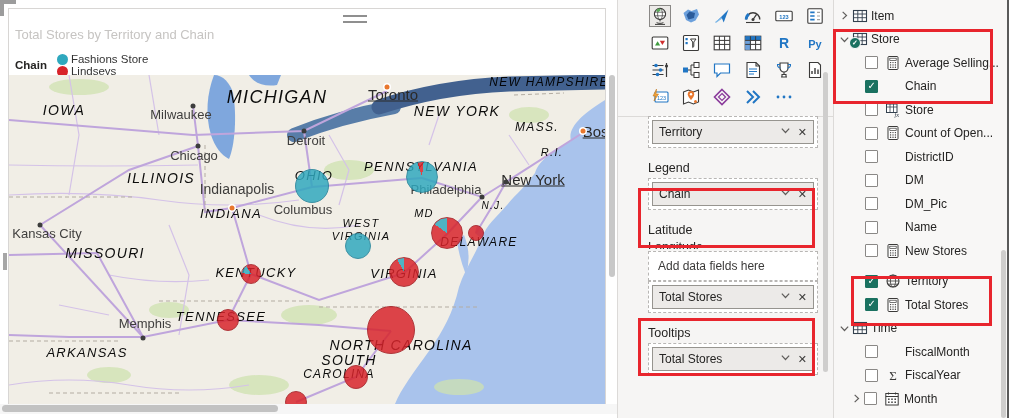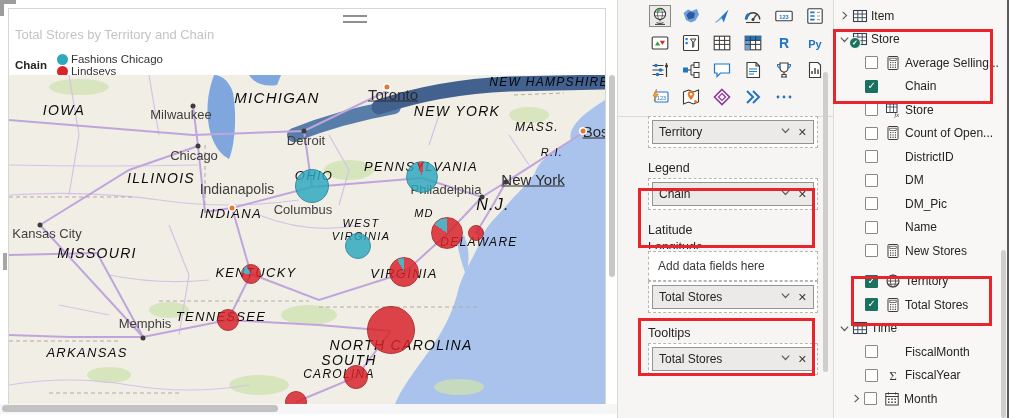--- a/index.html
+++ b/index.html
@@ -96,21 +96,21 @@
         <i></i>
         <i></i>
       </div>
     <div class="v-title">Total Stores by Territory and Chain</div>
 
     <div class="legend-row">
       <span class="legend-field">Chain</span>
       <span id="legend-items">
           <span class="legend-item">
             <span class="legend-dot" style="background: rgb(47, 168, 190);"></span>
-            <span>Fashions Chicago</span>
+            <span>Fashions Store</span>
           </span>
           <span class="legend-item">
             <span class="legend-dot" style="background: rgb(216, 35, 42);"></span>
             <span>Lindseys</span>
           </span>
         </span>
     </div>
 
     <div class="map" id="map">
       <svg class="base" width="596" height="329" viewBox="0 0 596 329">
@@ -177,37 +177,37 @@
             <path d="M196 70 L196 140"></path>
           <path d="M150 226 L300 226"></path>
             <path d="M310 232 L470 232"></path>
           <path d="M0 266 L110 266"></path>
             <path d="M505 20 L555 18"></path>
           <path d="M40 318 L170 318"></path>
         </g>
       </svg>
       <div id="map-labels">
           <span class="map-label state" style="left: 55px; top: 35px; font-size: 14px;">IOWA</span>
-          <span class="map-label state" style="left: 268px; top: 22px; font-size: 15px;">MICHIGAN</span>
+          <span class="map-label state" style="left: 268px; top: 22px; font-size: 18px;">MICHIGAN</span>
           <span class="map-label state" style="left: 152px; top: 103px; font-size: 14px;">ILLINOIS</span>
           <span class="map-label state" style="left: 222px; top: 138px; font-size: 13px;">INDIANA</span>
           <span class="map-label state" style="left: 305px; top: 100px; font-size: 13px;">OHIO</span>
           <span class="map-label state" style="left: 412px; top: 91px; font-size: 13px;">PENNSYLVANIA</span>
           <span class="map-label state" style="left: 448px; top: 36px; font-size: 14px;">NEW YORK</span>
           <span class="map-label state" style="left: 540px; top: 7px; font-size: 12px;">NEW HAMPSHIRE</span>
           <span class="map-label state" style="left: 528px; top: 52px; font-size: 12px;">MASS.</span>
           <span class="map-label state" style="left: 543px; top: 77px; font-size: 11px;">R.I.</span>
-          <span class="map-label state" style="left: 484px; top: 130px; font-size: 16px;">N.J.</span>
+          <span class="map-label state" style="left: 484px; top: 130px; font-size: 10px;">N.J.</span>
           <span class="map-label state" style="left: 352px; top: 148px; font-size: 11px;">WEST</span>
           <span class="map-label state" style="left: 352px; top: 161px; font-size: 11px;">VIRGINIA</span>
           <span class="map-label state" style="left: 415px; top: 138px; font-size: 11px;">MD</span>
           <span class="map-label state" style="left: 470px; top: 167px; font-size: 12px;">DELAWARE</span>
           <span class="map-label state" style="left: 395px; top: 198px; font-size: 13px;">VIRGINIA</span>
           <span class="map-label state" style="left: 247px; top: 197px; font-size: 13px;">KENTUCKY</span>
-          <span class="map-label state" style="left: 88px; top: 178px; font-size: 14px;">MISSOURI</span>
+          <span class="map-label state" style="left: 96px; top: 178px; font-size: 14px;">MISSOURI</span>
           <span class="map-label state" style="left: 212px; top: 241px; font-size: 13px;">TENNESSEE</span>
           <span class="map-label state" style="left: 78px; top: 277px; font-size: 13px;">ARKANSAS</span>
           <span class="map-label state" style="left: 392px; top: 270px; font-size: 14px;">NORTH CAROLINA</span>
           <span class="map-label state" style="left: 340px; top: 285px; font-size: 14px;">SOUTH</span>
           <span class="map-label state" style="left: 330px; top: 299px; font-size: 12px;">CAROLINA</span>
           <span class="map-label city" style="left: 172px; top: 39px; font-size: 13px;">Milwaukee</span>
           <span class="map-label city" style="left: 185px; top: 80px; font-size: 13px;">Chicago</span>
           <span class="map-label city" style="left: 297px; top: 65px; font-size: 13px;">Detroit</span>
           <span class="map-label city big" style="left: 384px; top: 19px; font-size: 15px;">Toronto</span>
           <span class="map-label city big" style="left: 597px; top: 56px; font-size: 15px;">Boston</span>

